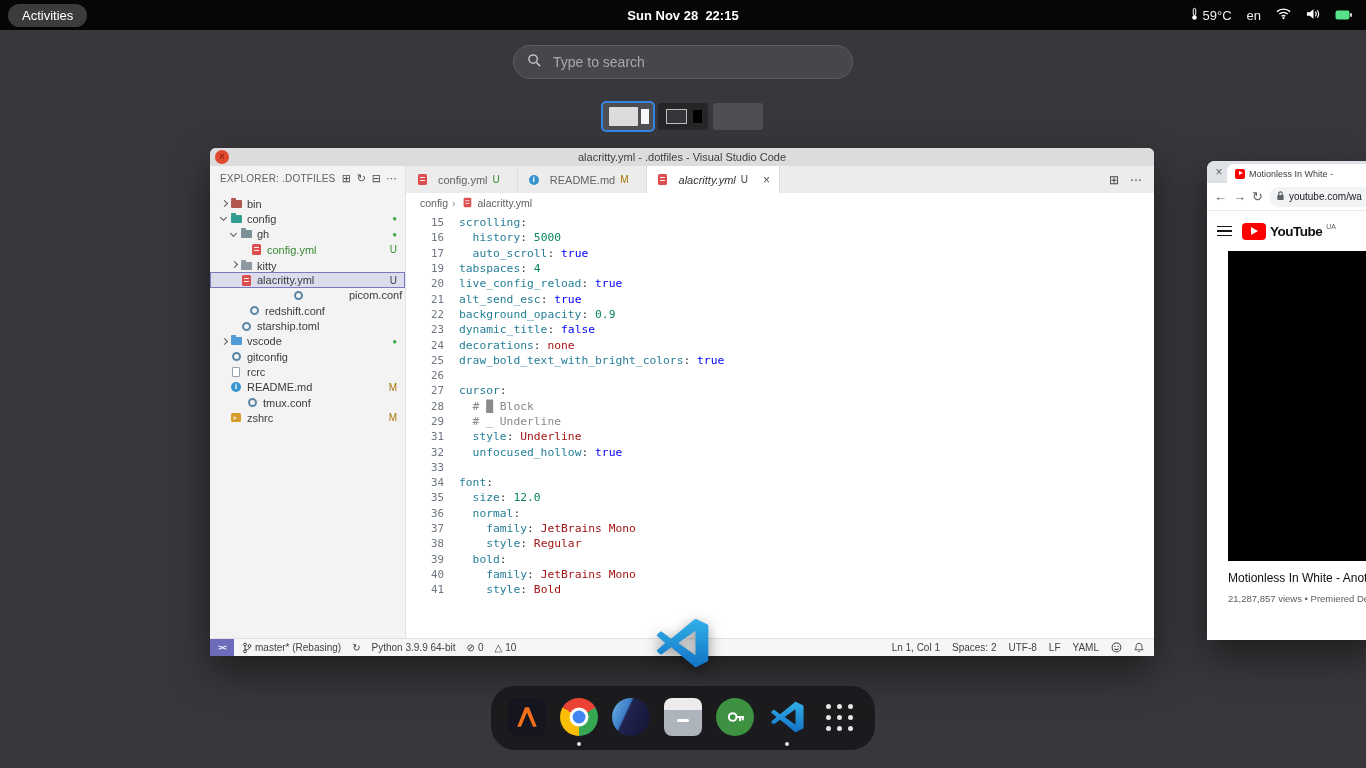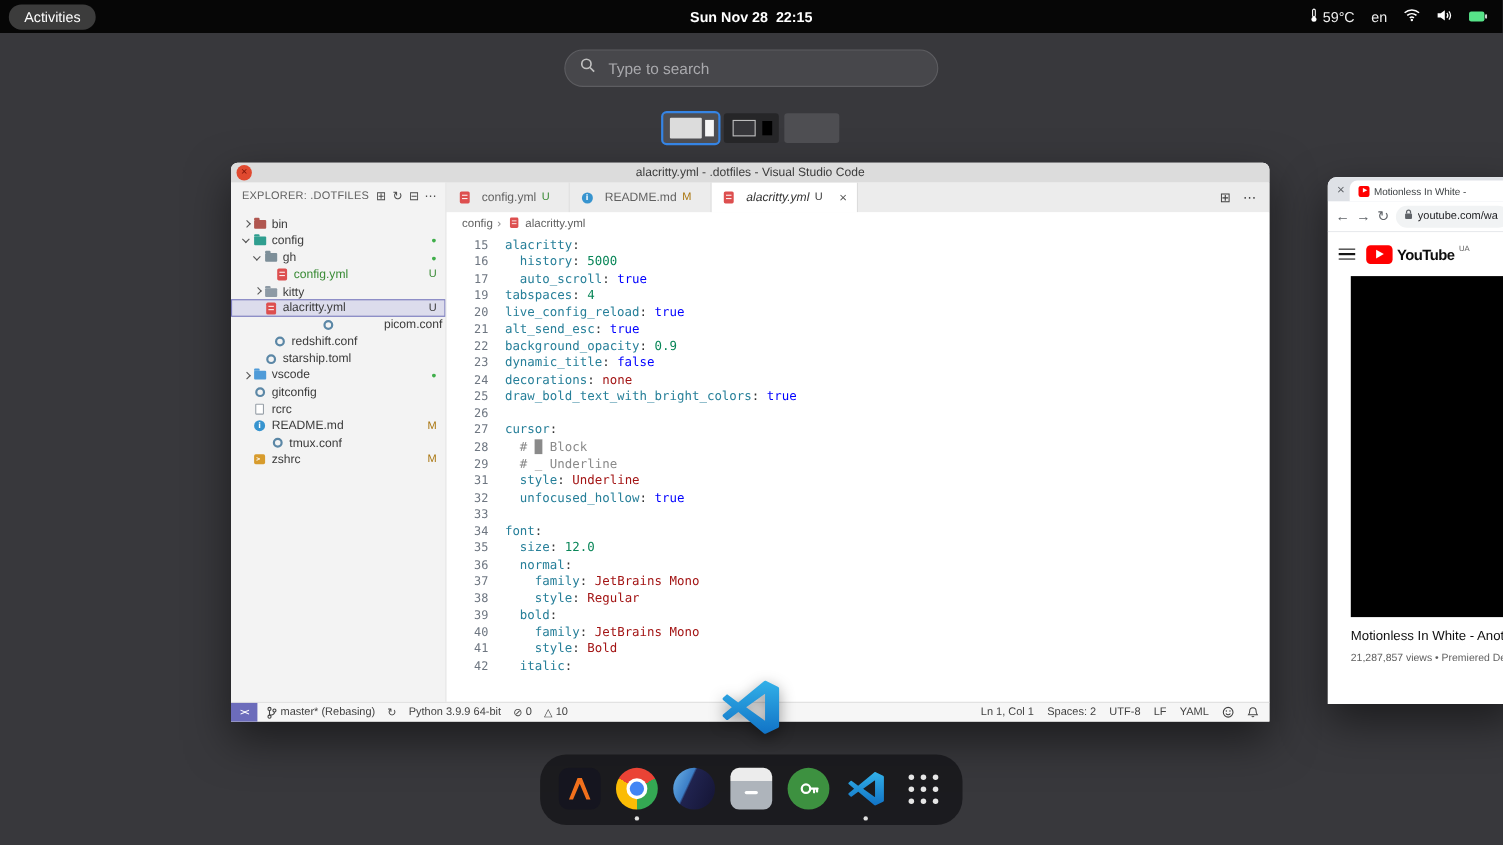--- a/index.html
+++ b/index.html
@@ -396,21 +396,21 @@
           <span class="bc-sep">›</span>
           <span class="ficon yaml bc-ico">
             <i></i>
           </span>
           <span class="bc-item">alacritty.yml</span>
         </div>
       <div class="code-wrap">
         <div>
             <div class="cline">
               <span class="ln">15</span>
-              <span class="ctext"><span class="tk-k">alacritty</span><span class="tk-p">:</span></span>
+              <span class="ctext"><span class="tk-k">scrolling</span><span class="tk-p">:</span></span>
             </div>
             <div class="cline">
               <span class="ln">16</span>
               <span class="ctext"><span class="tk-p">  </span><span class="tk-k">history</span><span class="tk-p">: </span><span class="tk-n">5000</span></span>
             </div>
             <div class="cline">
               <span class="ln">17</span>
               <span class="ctext"><span class="tk-p">  </span><span class="tk-k">auto_scroll</span><span class="tk-p">: </span><span class="tk-b">true</span></span>
             </div>
             <div class="cline">
@@ -493,24 +493,20 @@
               <span class="ln">39</span>
               <span class="ctext"><span class="tk-p">  </span><span class="tk-k">bold</span><span class="tk-p">:</span></span>
             </div>
             <div class="cline">
               <span class="ln">40</span>
               <span class="ctext"><span class="tk-p">    </span><span class="tk-k">family</span><span class="tk-p">: </span><span class="tk-s">JetBrains Mono</span></span>
             </div>
             <div class="cline">
               <span class="ln">41</span>
               <span class="ctext"><span class="tk-p">    </span><span class="tk-k">style</span><span class="tk-p">: </span><span class="tk-s">Bold</span></span>
-            </div>
-            <div class="cline">
-              <span class="ln">42</span>
-              <span class="ctext"><span class="tk-p">  </span><span class="tk-k">italic</span><span class="tk-p">:</span></span>
             </div>
           </div>
       </div>
     </div>
   </div>
   <div class="statusbar">
     <div class="sb-remote">&gt;&lt;</div>
     <div class="sb-left">
         <span class="sb-item">
           <span class="sb-ico">

